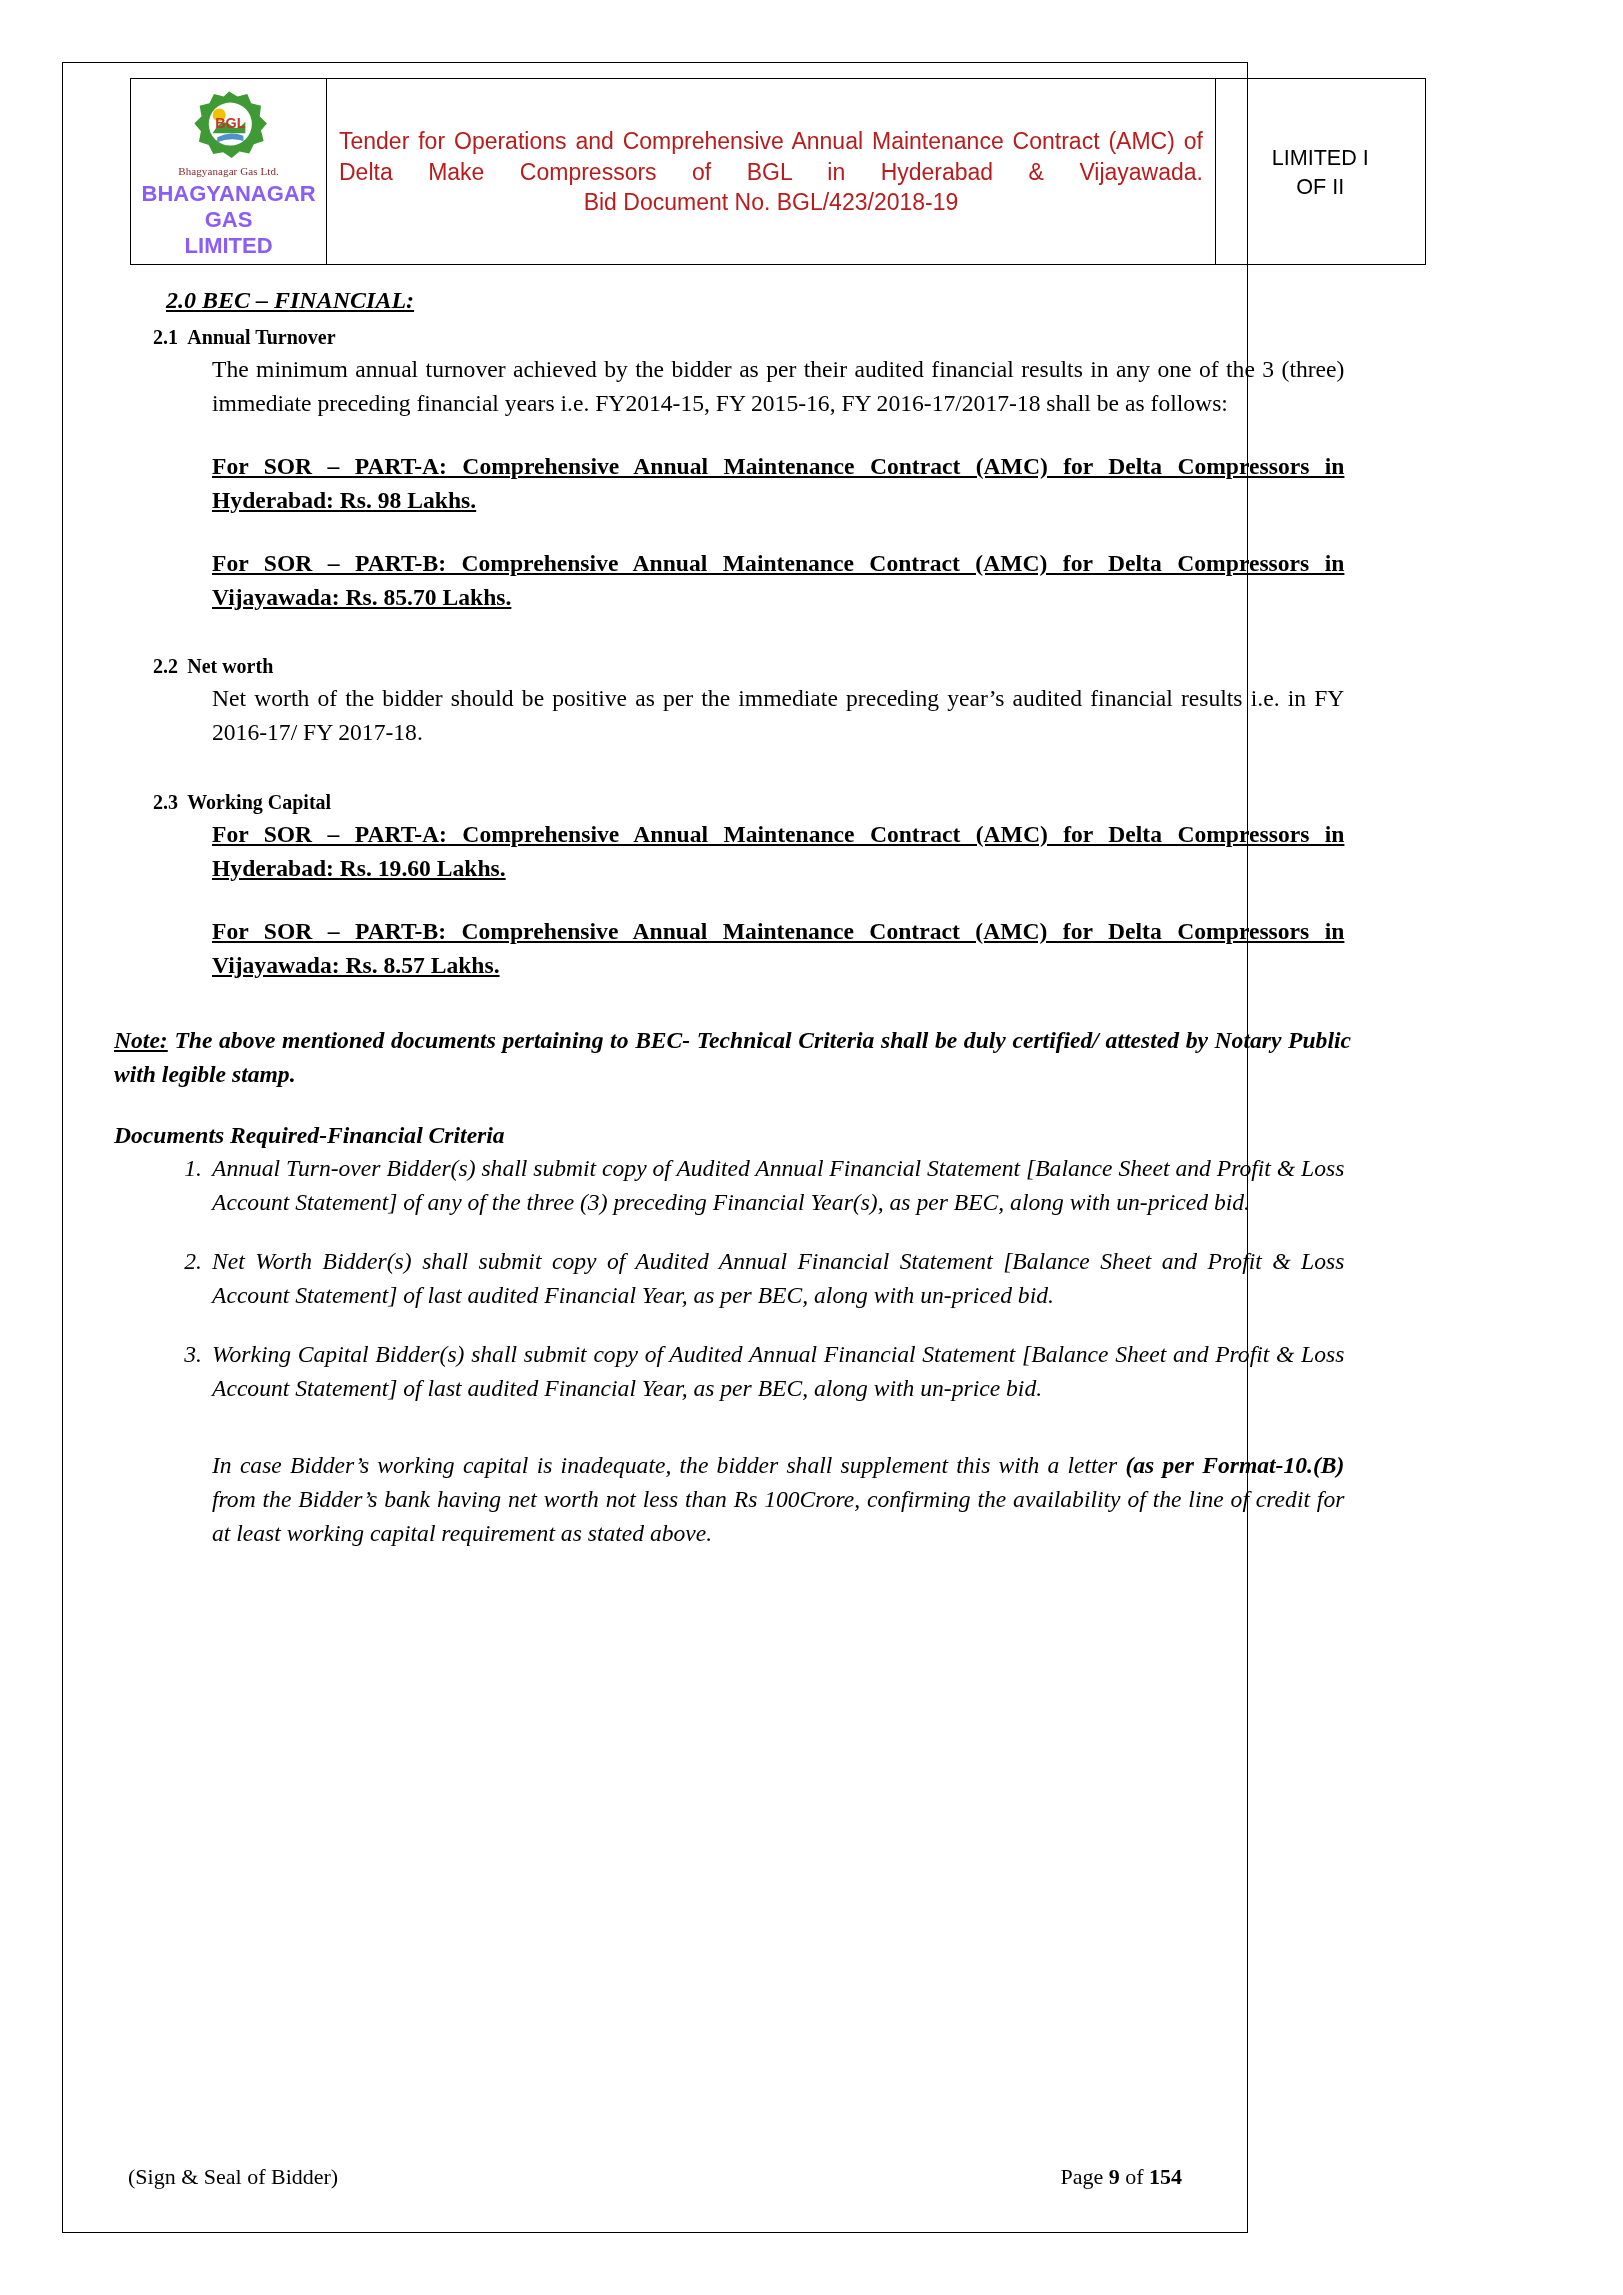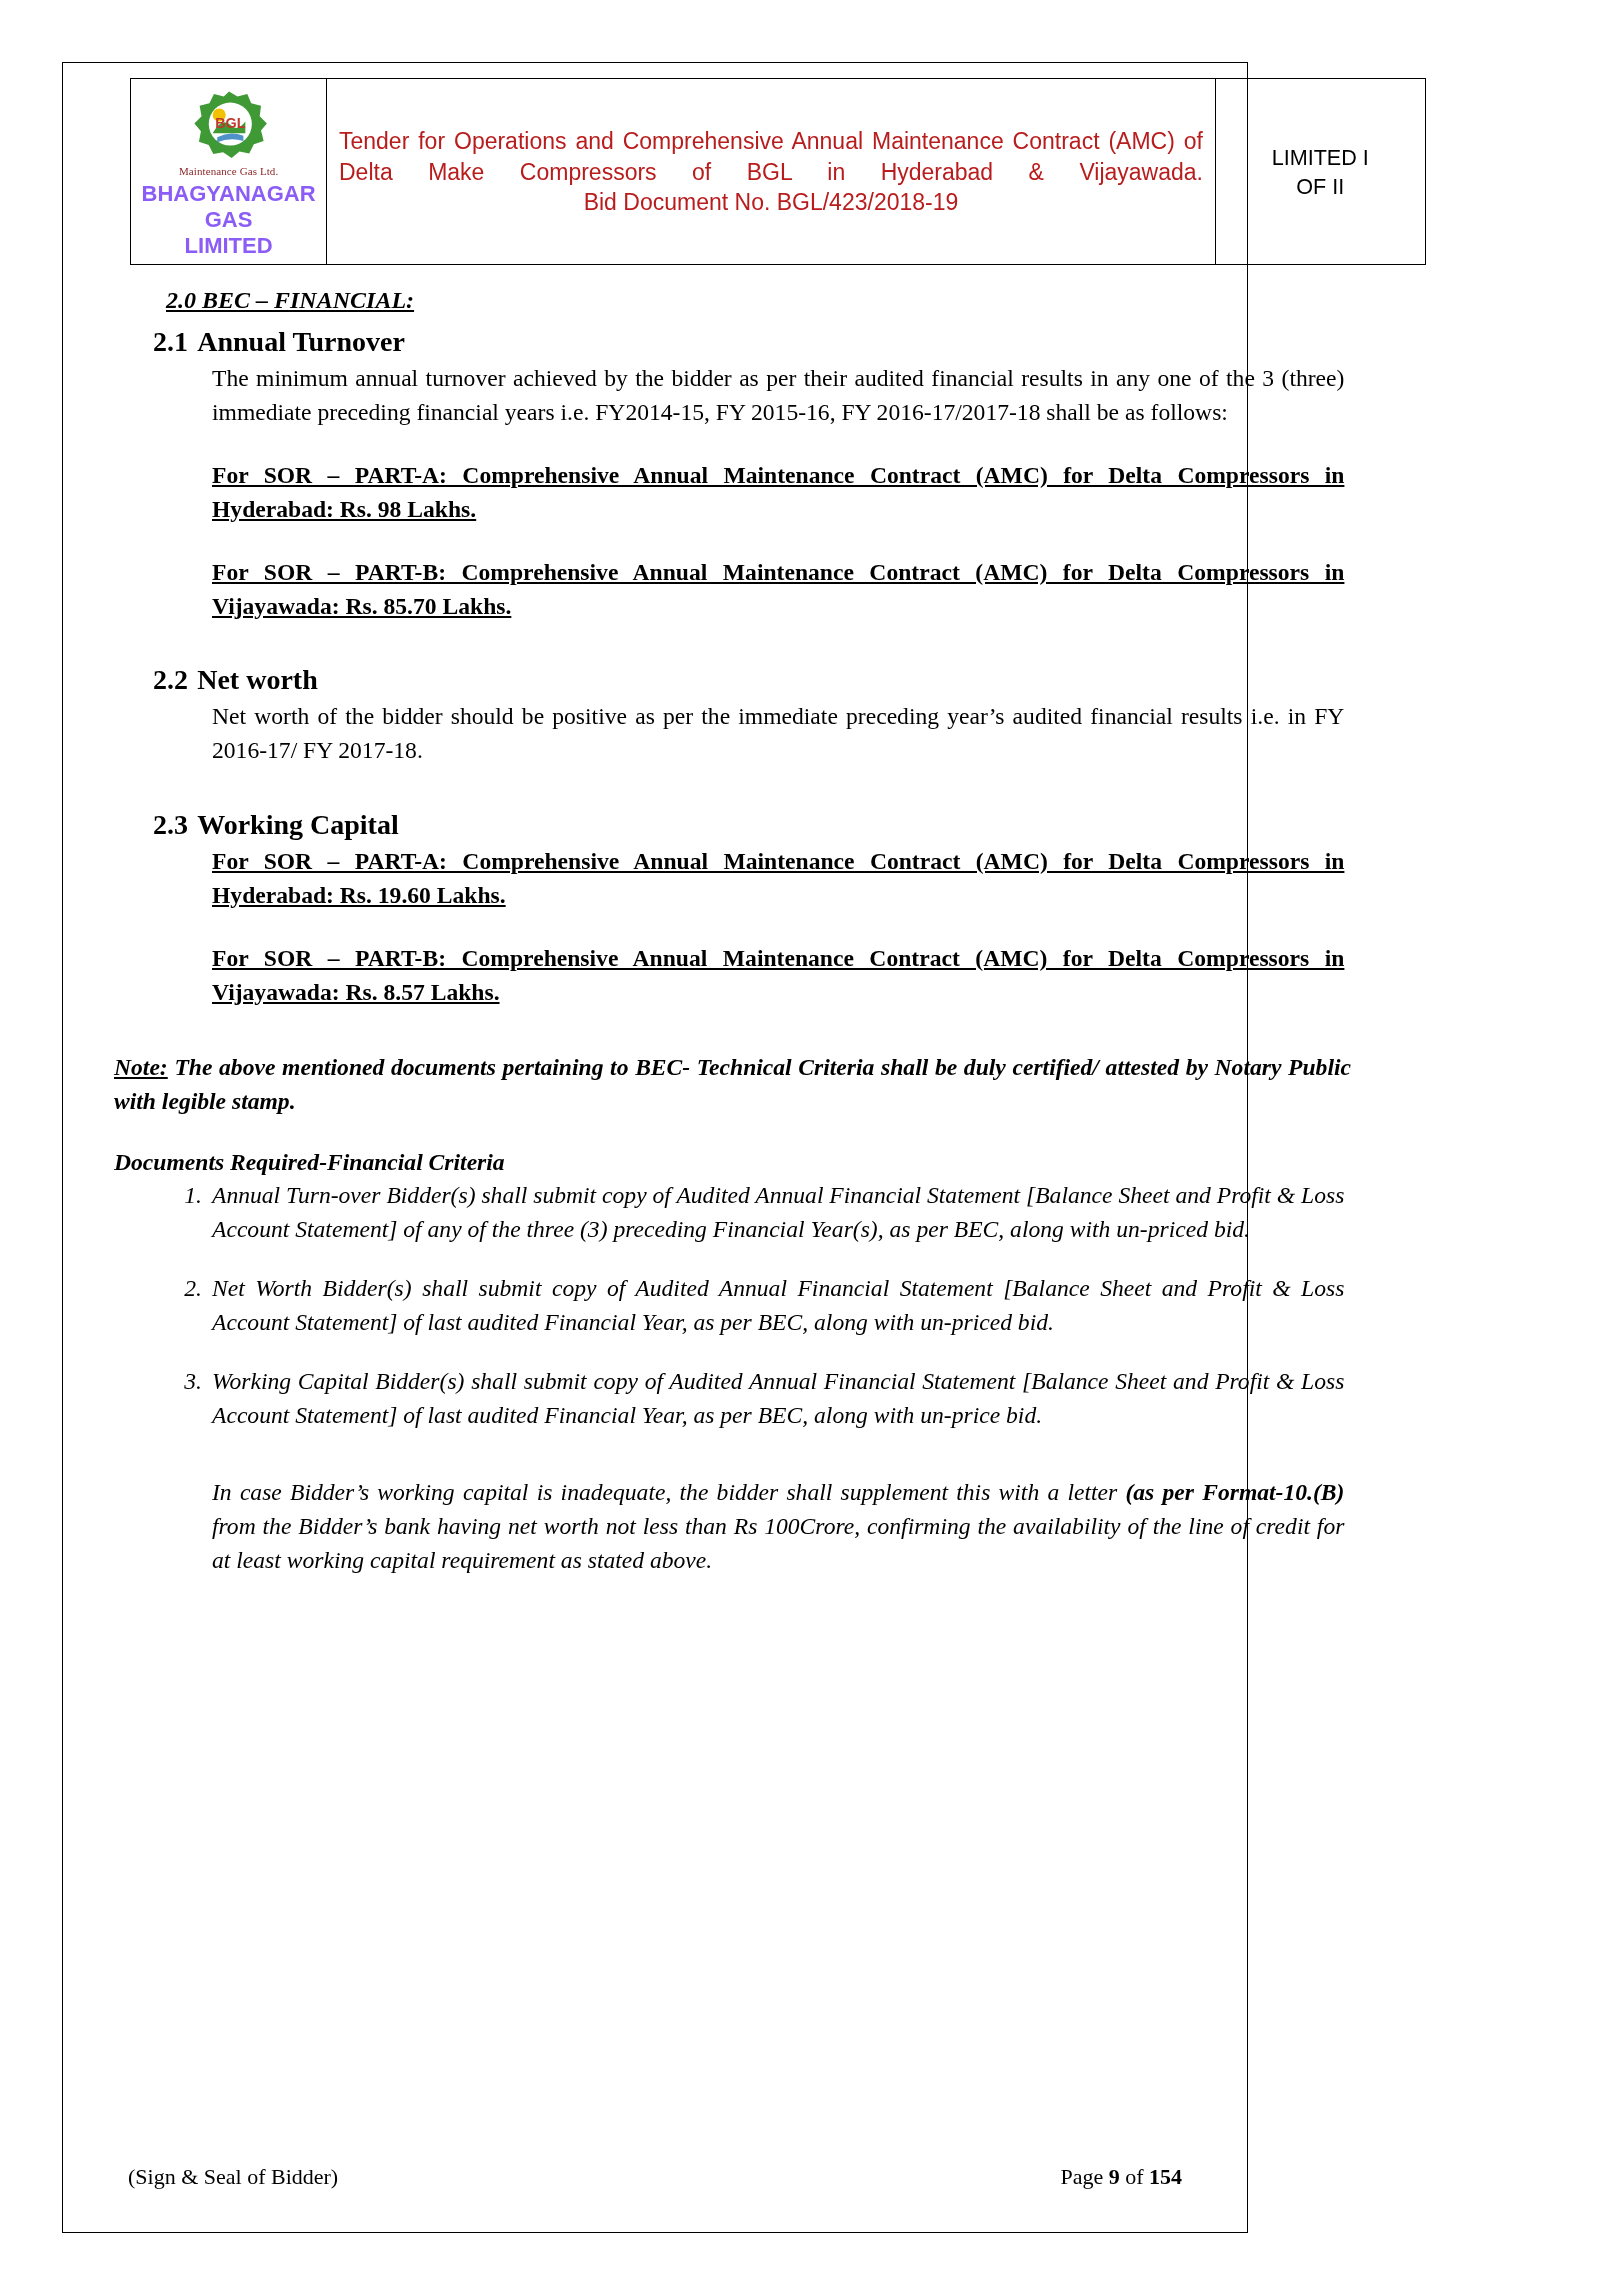--- a/index.html
+++ b/index.html
@@ -113,21 +113,21 @@
     font-weight: bold;
     font-style: italic;
     text-decoration: underline;
     margin-left: 52px;
     margin-bottom: 11.8px;
   }
   .item {
     margin-bottom: 2.6px;
   }
   .item-title {
-    font-size: 28px;
+    font-size: 20px;
     font-weight: bold;
     margin-left: 39px;
     margin-bottom: 3.9px;
   }
   .item-title .num {
     font-weight: bold;
     margin-right: 9.2px;
   }
   .para {
     font-size: 23.6px;
@@ -229,21 +229,21 @@
               <g>
                 <path d="M75 8 L88 16 L103 12 L109 26 L124 30 L122 46 L133 57 L124 68 L128 84 L113 89 L106 103 L91 100 L79 110 L66 101 L51 104 L44 90 L29 85 L32 69 L22 57 L33 46 L30 30 L45 26 L52 12 L67 16 Z" fill="#3f9a35"></path>
                 <circle cx="77" cy="58" r="33" fill="#ffffff"></circle>
                 <path d="M50 72 q14 -26 28 -12 q10 10 22 -6 l0 18 z" fill="#3f9a35"></path>
                 <circle cx="60" cy="44" r="10" fill="#f2c200"></circle>
                 <path d="M57 78 q20 -10 40 -2 l0 8 q-20 -6 -40 2 z" fill="#2f7fc0" opacity="0.85"></path>
                 <text x="77" y="64" font-family="Liberation Sans, sans-serif" font-size="22" font-weight="bold" fill="#c0392b" text-anchor="middle">BGL</text>
               </g>
             </svg>
           </span>
-          <div class="logo-sub">Maintenance Gas Ltd.</div>
+          <div class="logo-sub">Bhagyanagar Gas Ltd.</div>
           <div class="logo-name">
             <span>BHAGYANAGAR GAS</span><br>
             <span>LIMITED</span>
           </div>
         </td>
         <td class="title-cell">
           <div class="hdr-title">
             <span>Tender for Operations and Comprehensive Annual</span>
             <span>Maintenance Contract (AMC) of Delta Make</span>
             <span>Compressors of BGL in Hyderabad &amp; Vijayawada.</span>

